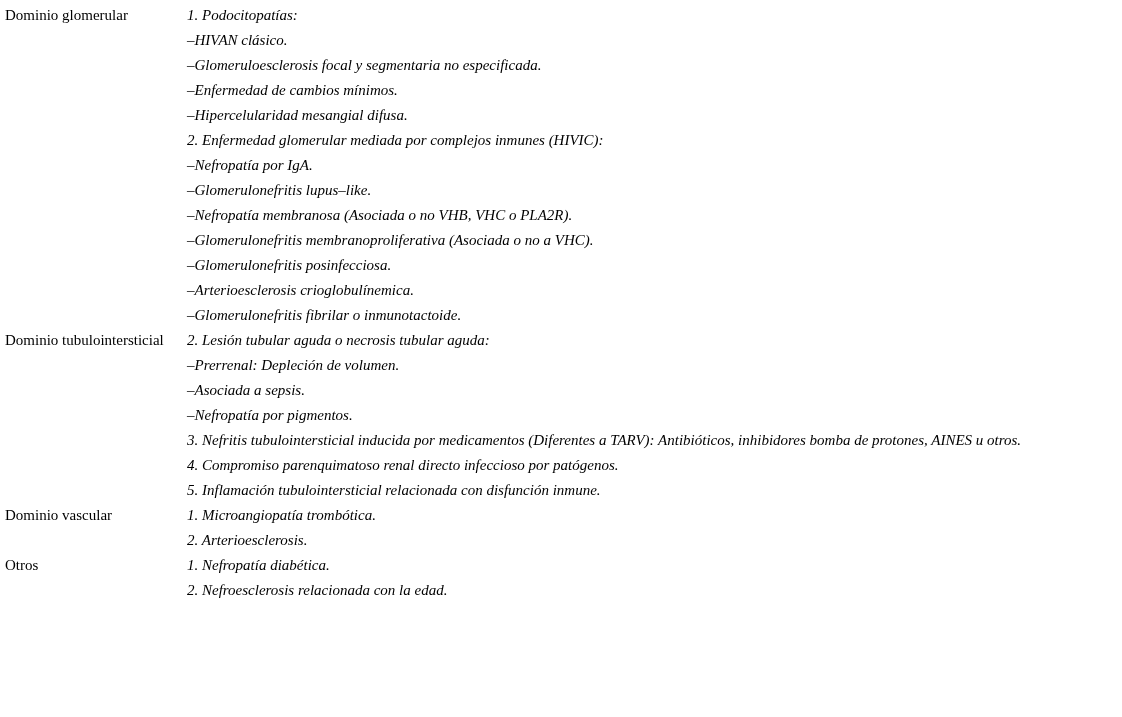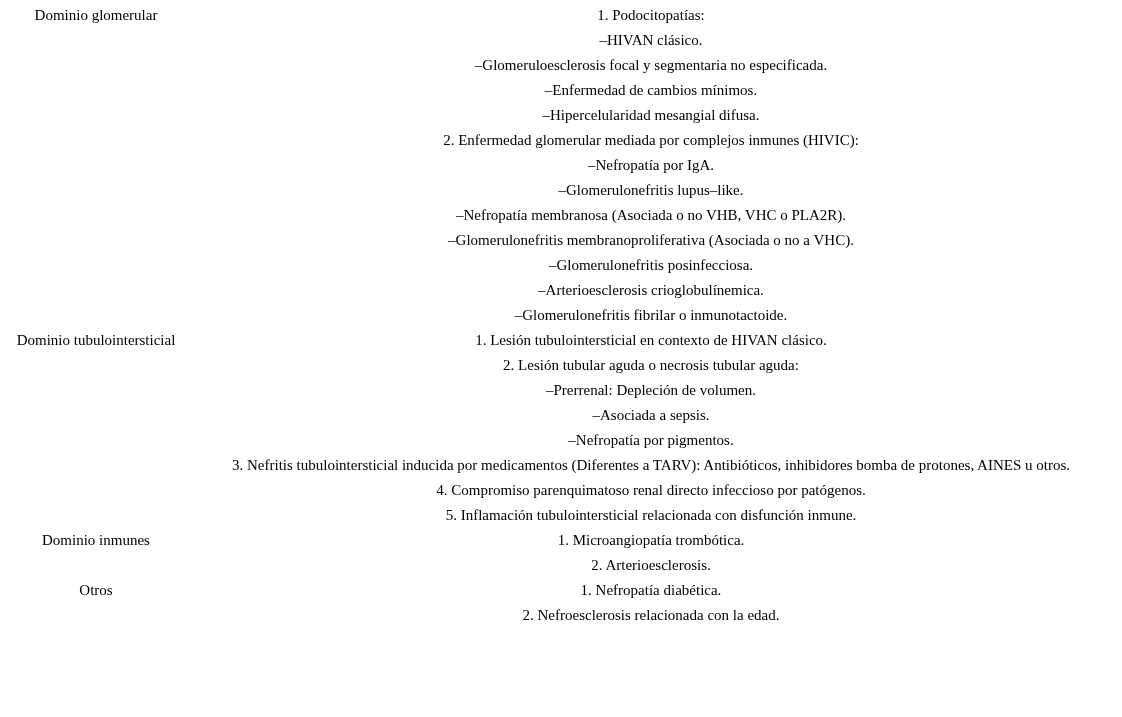--- a/index.html
+++ b/index.html
@@ -17,37 +17,37 @@
     overflow: hidden;
     box-sizing: border-box;
     padding: 3px 0 0 5px;
   }
   .tbl {
     width: 1110px;
   }
   .tbl-row {
     display: flex;
     align-items: flex-start;
-    text-align: center;
   }
   .domain-cell {
     width: 182px;
     flex: 0 0 182px;
     line-height: 25px;
     white-space: nowrap;
   }
   .items-cell {
     flex: 1 1 auto;
     min-width: 0;
   }
   .items-cell p {
     margin: 0;
     padding: 0;
     line-height: 25px;
     white-space: nowrap;
+    font-style: italic;
   }
 </style>
 </head>
 <body>
 
 <div class="page">
   <div class="tbl">
 
     <div class="tbl-row">
       <div class="domain-cell">Dominio glomerular</div>
@@ -64,33 +64,32 @@
         <p>–Glomerulonefritis membranoproliferativa (Asociada o no a VHC).</p>
         <p>–Glomerulonefritis posinfecciosa.</p>
         <p>–Arterioesclerosis crioglobulínemica.</p>
         <p>–Glomerulonefritis fibrilar o inmunotactoide.</p>
       </div>
     </div>
 
     <div class="tbl-row">
       <div class="domain-cell">Dominio tubulointersticial</div>
       <div class="items-cell">
-        <p>1. Lesión tubulointersticial en contexto de HIVAN clásico.</p>
         <p>2. Lesión tubular aguda o necrosis tubular aguda:</p>
         <p>–Prerrenal: Depleción de volumen.</p>
         <p>–Asociada a sepsis.</p>
         <p>–Nefropatía por pigmentos.</p>
         <p>3. Nefritis tubulointersticial inducida por medicamentos (Diferentes a TARV): Antibióticos, inhibidores bomba de protones, AINES u otros.</p>
         <p>4. Compromiso parenquimatoso renal directo infeccioso por patógenos.</p>
         <p>5. Inflamación tubulointersticial relacionada con disfunción inmune.</p>
       </div>
     </div>
 
     <div class="tbl-row">
-      <div class="domain-cell">Dominio inmunes</div>
+      <div class="domain-cell">Dominio vascular</div>
       <div class="items-cell">
         <p>1. Microangiopatía trombótica.</p>
         <p>2. Arterioesclerosis.</p>
       </div>
     </div>
 
     <div class="tbl-row">
       <div class="domain-cell">Otros</div>
       <div class="items-cell">
         <p>1. Nefropatía diabética.</p>

